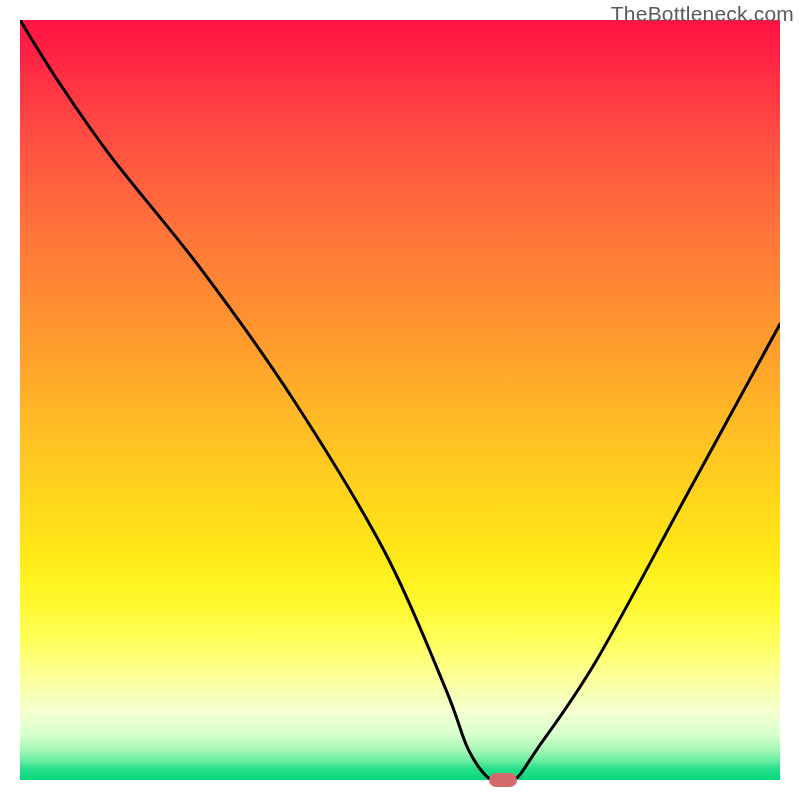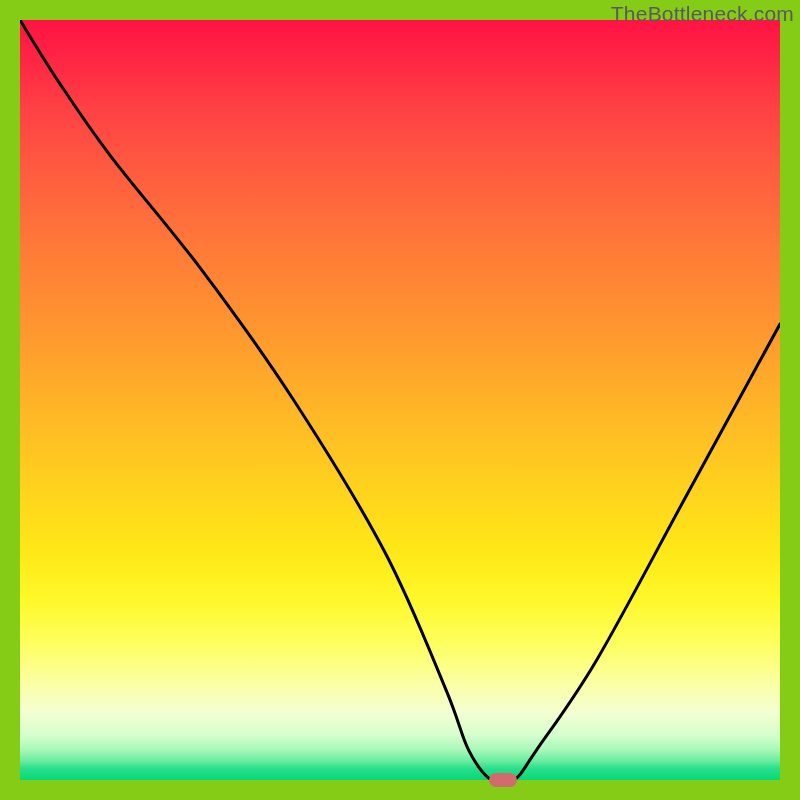--- a/index.html
+++ b/index.html
@@ -8,21 +8,21 @@
     width: 800px;
     height: 800px;
     overflow: hidden;
     background: #000;
     font-family: Arial, Helvetica, sans-serif;
   }
   .frame {
     position: relative;
     width: 800px;
     height: 800px;
-    background: #84cc16;
+    background: #ffffff;
   }
   .plot {
     position: absolute;
     left: 20px;
     top: 20px;
     width: 760px;
     height: 760px;
     
     background: linear-gradient(
       to bottom,

